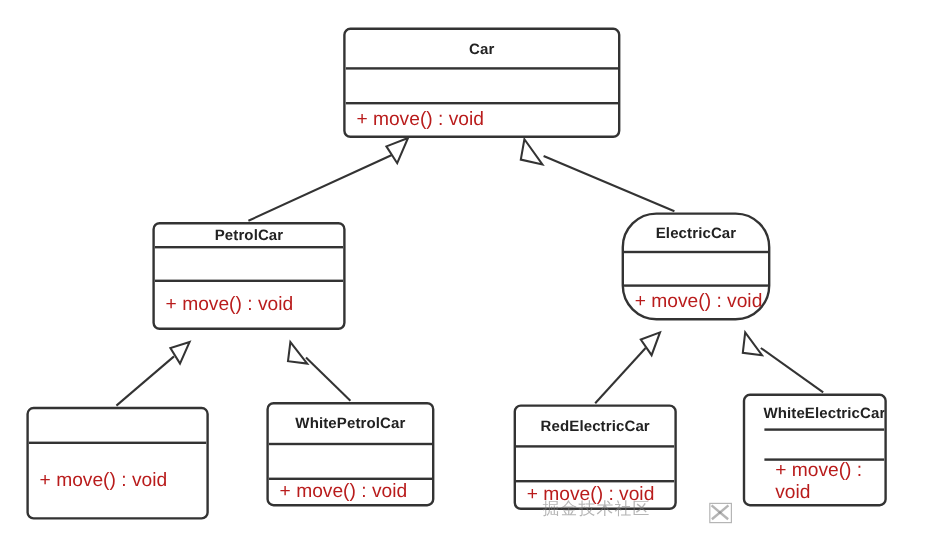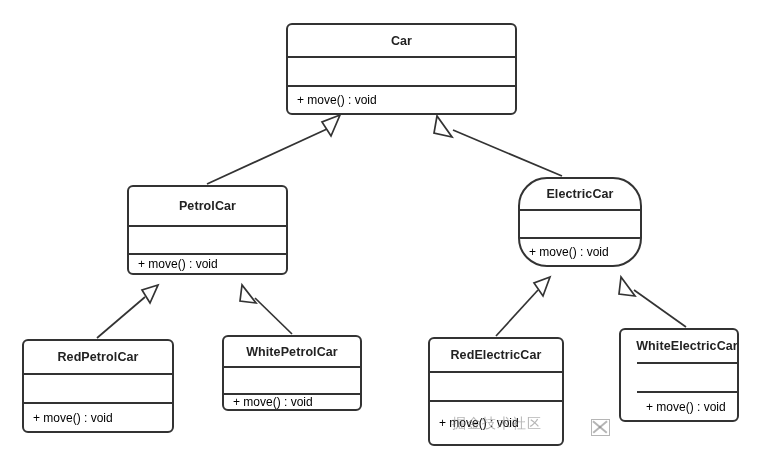--- a/index.html
+++ b/index.html
@@ -51,22 +51,22 @@
     box-sizing: border-box;
     width: 100%;
     border-bottom: 2px solid #333333;
   }
   .uml-ops {
     box-sizing: border-box;
     width: 100%;
     display: flex;
     align-items: center;
     padding-left: 9px;
-    font-size: 12px;
-    color: #000000;
+    font-size: 16px;
+    color: #b91c1c;
   }
   .watermark {
     position: absolute;
     z-index: 5;
     color: rgba(120,120,120,0.55);
     font-size: 14px;
     letter-spacing: 1px;
     white-space: nowrap;
     user-select: none;
   }
@@ -129,44 +129,43 @@
     </g>
   </svg>
 
   <div class="uml-class" style="left:286px; top:23px; width:231px; height:92px;">
     <div class="uml-name" style="height:33px;">Car</div>
     <div class="uml-attrs" style="height:29px;"></div>
     <div class="uml-ops" style="flex:1;">+ move() : void</div>
   </div>
 
   <div class="uml-class" style="left:127px; top:185px; width:161px; height:90px;">
-    <div class="uml-name" style="height:40px;">PetrolCar</div>
+    <div class="uml-name" style="height:20px;">PetrolCar</div>
     <div class="uml-attrs" style="height:28px;"></div>
     <div class="uml-ops" style="flex:1;">+ move() : void</div>
   </div>
 
   <div class="uml-class" style="left:518px; top:177px; width:124px; height:90px;border-radius:29px;">
     <div class="uml-name" style="height:32px;">ElectricCar</div>
     <div class="uml-attrs" style="height:28px;"></div>
     <div class="uml-ops" style="flex:1;">+ move() : void</div>
   </div>
 
   <div class="uml-class" style="left:22px; top:339px; width:152px; height:94px;">
-    <div class="uml-name" style="height:34px;">RedPetrolCar</div>
     <div class="uml-attrs" style="height:29px;"></div>
     <div class="uml-ops" style="flex:1;">+ move() : void</div>
   </div>
 
-  <div class="uml-class" style="left:222px; top:335px; width:140px; height:76px;justify-content:space-between;">
+  <div class="uml-class" style="left:222px; top:335px; width:140px; height:87px;justify-content:space-between;">
     <div class="uml-name" style="height:34px;">WhitePetrolCar</div>
     <div class="uml-attrs" style="height:29px;"></div>
     <div class="uml-ops" style="flex:1;">+ move() : void</div>
   </div>
 
-  <div class="uml-class" style="left:428px; top:337px; width:136px; height:109px;">
+  <div class="uml-class" style="left:428px; top:337px; width:136px; height:88px;">
     <div class="uml-name" style="height:34px;">RedElectricCar</div>
     <div class="uml-attrs" style="height:29px;"></div>
     <div class="uml-ops" style="flex:1;">+ move() : void</div>
   </div>
 
   <div class="uml-class" style="left:619px; top:328px; width:120px; height:94px;padding-left:16px;">
     <div class="uml-name" style="height:34px;">WhiteElectricCar</div>
     <div class="uml-attrs" style="height:29px;"></div>
     <div class="uml-ops" style="flex:1;">+ move() : void</div>
   </div>

